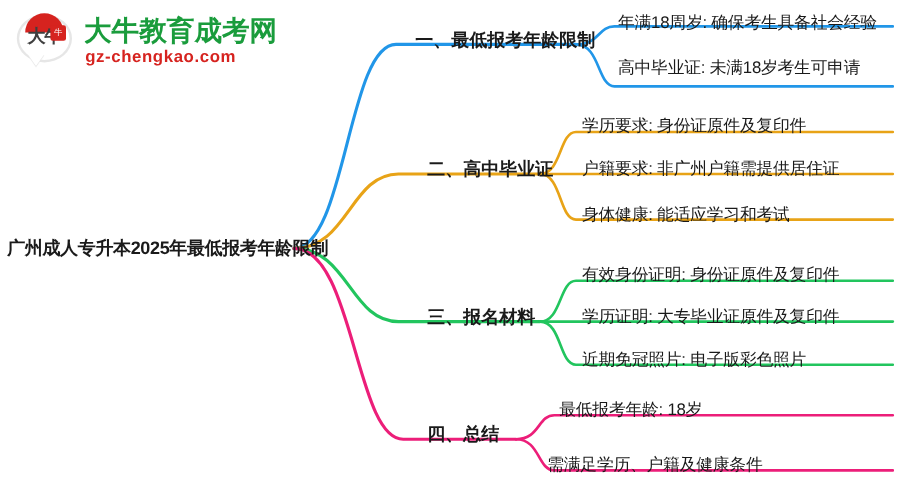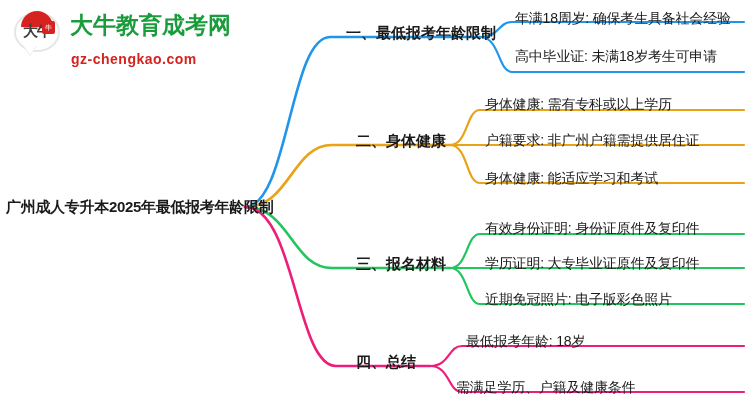--- a/index.html
+++ b/index.html
@@ -100,21 +100,20 @@
   }
   .logo-sub {
     position: absolute;
     left: 57px;
     top: 31px;
     font-size: 14px;
     font-weight: bold;
     color: #d6231f;
     letter-spacing: 0.5px;
     white-space: nowrap;
-    margin-top: 12px;
   }
   
   #map-svg {
     position: absolute;
     left: 0;
     top: 0;
     width: 750px;
     height: 410px;
   }
   
@@ -186,22 +185,22 @@
       <path d="M430,366 C450,366 448,392 462,392 L744,392" fill="none" stroke="#EC1E79" stroke-width="2.2" stroke-linecap="round"></path>
     </g>
   </svg>
 
   <div class="node root-label">广州成人专升本2025年最低报考年龄限制</div>
 
   <div class="node branch-label" style="left:334px; top:24px;margin-left:12px;">一、最低报考年龄限制</div>
   <div class="node leaf-label" style="left:515px; top:10px;">年满18周岁: 确保考生具备社会经验</div>
   <div class="node leaf-label" style="left:515px; top:48px;">高中毕业证: 未满18岁考生可申请</div>
 
-  <div class="node branch-label" style="left:356px; top:132px;">二、身体健康</div>
-  <div class="node leaf-label" style="left:485px; top:96px;">身体健康: 需有专科或以上学历</div>
+  <div class="node branch-label" style="left:356px; top:132px;">二、高中毕业证</div>
+  <div class="node leaf-label" style="left:485px; top:96px;">学历要求: 身份证原件及复印件</div>
   <div class="node leaf-label" style="left:485px; top:132px;">户籍要求: 非广州户籍需提供居住证</div>
   <div class="node leaf-label" style="left:485px; top:170px;">身体健康: 能适应学习和考试</div>
 
   <div class="node branch-label" style="left:356px; top:255px;">三、报名材料</div>
   <div class="node leaf-label" style="left:485px; top:220px;">有效身份证明: 身份证原件及复印件</div>
   <div class="node leaf-label" style="left:485px; top:255px;">学历证明: 大专毕业证原件及复印件</div>
   <div class="node leaf-label" style="left:485px; top:291px;">近期免冠照片: 电子版彩色照片</div>
 
   <div class="node branch-label" style="left:356px; top:353px;">四、总结</div>
   <div class="node leaf-label" style="left:466px; top:333px;">最低报考年龄: 18岁</div>

